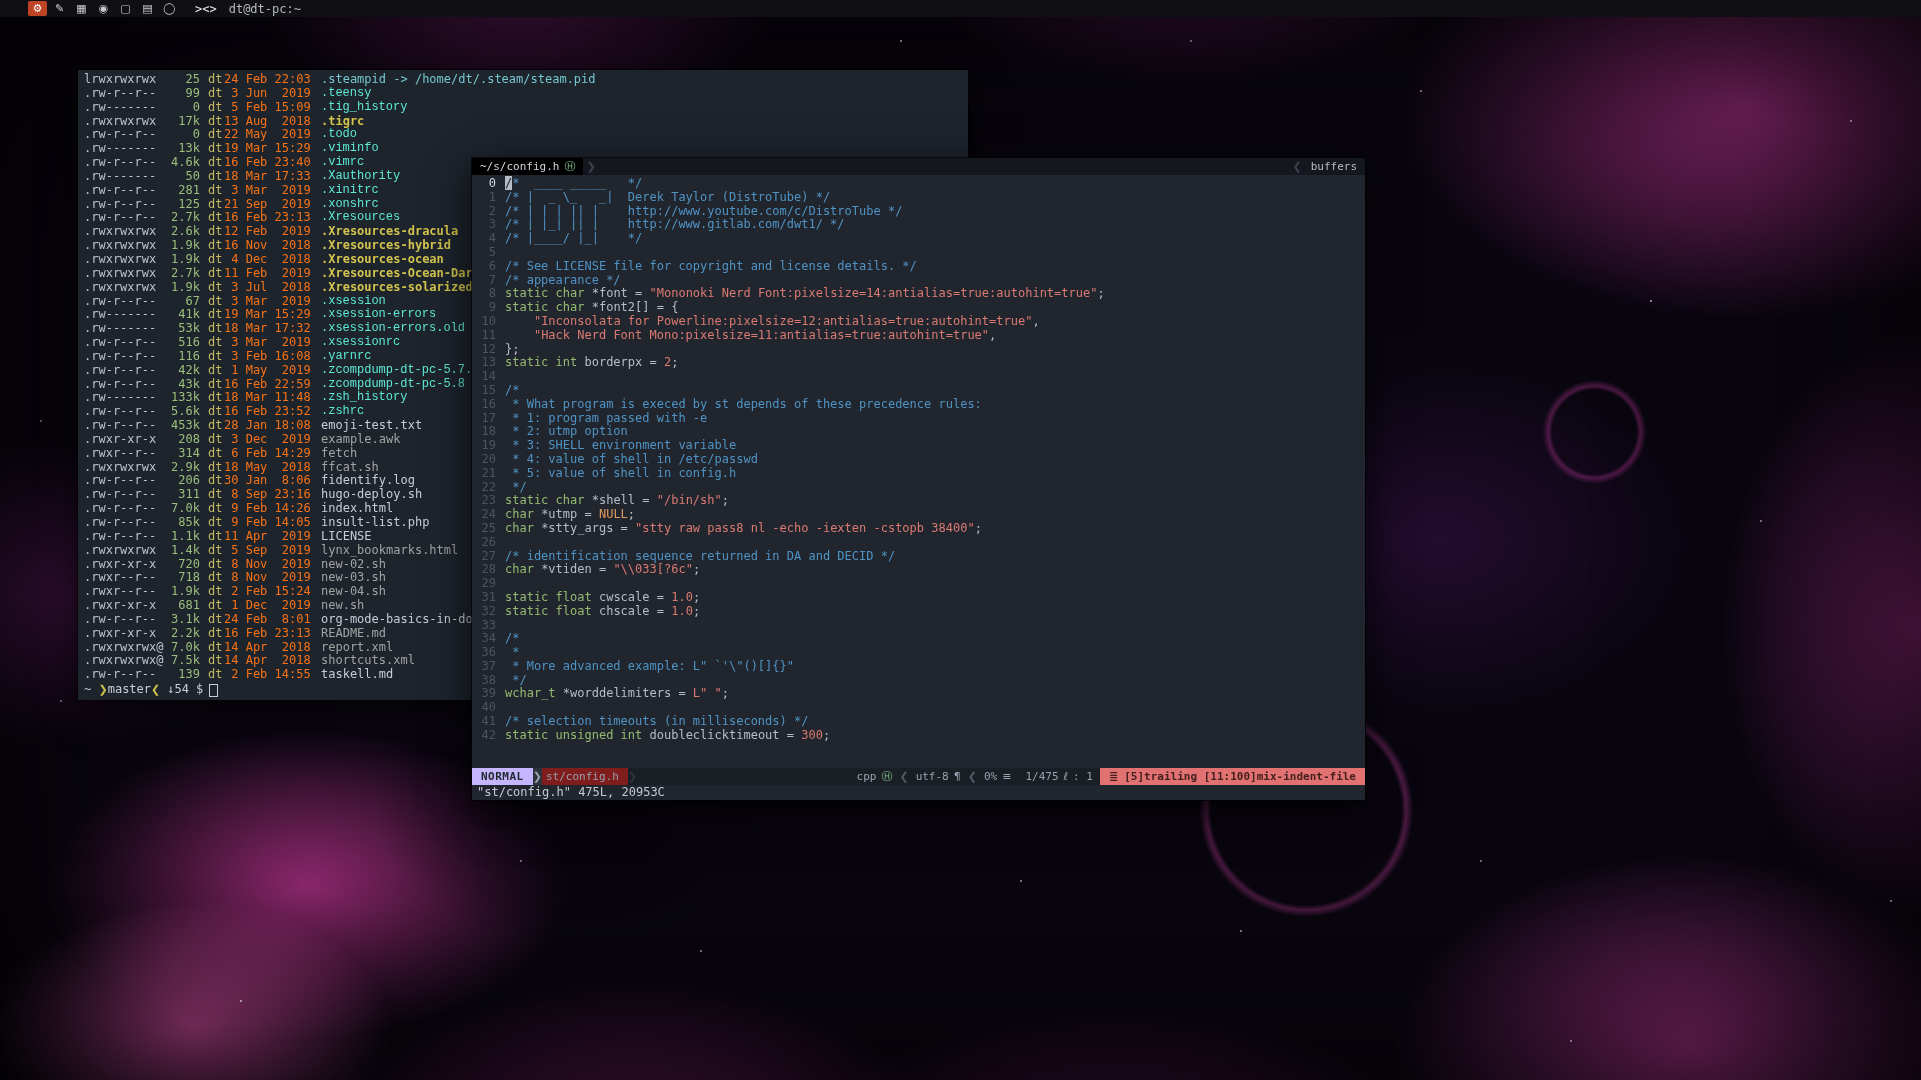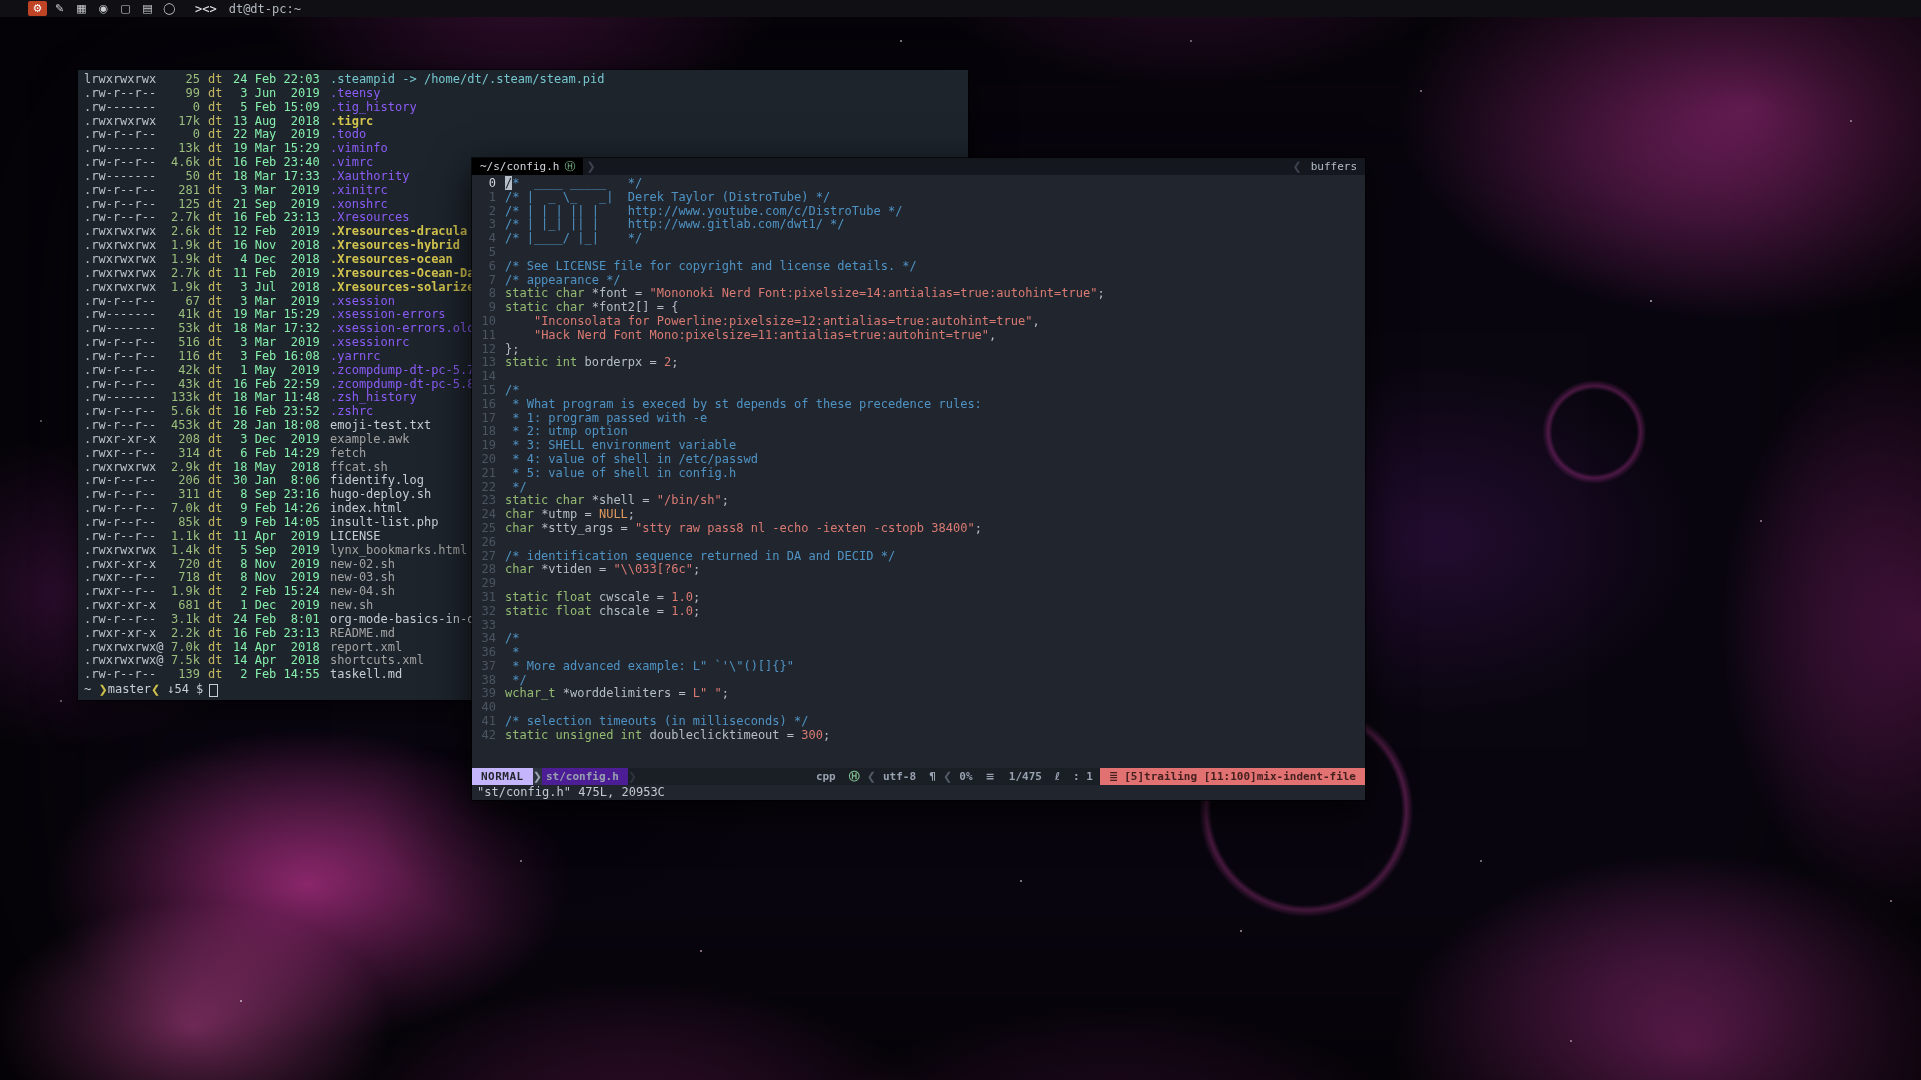--- a/index.html
+++ b/index.html
@@ -45,24 +45,24 @@
   .wintitle{margin-left:12px;font-size:12px;color:#b4bac1;}
 
   
   .term{position:absolute;left:78px;top:70px;width:890px;height:630px;background:#1d242c;z-index:10;
     padding:3px 0 0 6px;box-sizing:border-box;font-size:12px;color:#c5cad3;
     box-shadow:0 0 0 1px #00000088, 0 10px 34px #000a;}
   .frow{display:flex;height:13.85px;line-height:13.85px;white-space:pre;}
   .perms{width:82px;color:#bcc3cc;flex:none;}
   .size{width:34px;text-align:right;color:#9cbf7d;flex:none;}
   .owner{width:16px;margin-left:8px;color:#c5b861;flex:none;}
-  .fdate{width:88px;margin-left:9px;color:#86efac;white-space:pre;flex:none;}
+  .fdate{width:88px;color:#f97316;white-space:pre;flex:none;}
   .fname{margin-left:9px;}
   .fn-cyan{color:#76c6cf;}
-  .fn-olive{color:#8b5cf6;}
+  .fn-olive{color:#5eead4;font-family:Liberation Mono, monospace;}
   .fn-yellow{color:#d3c44e;font-weight:bold;}
   .fn-green{color:#a3a3a3;font-weight:normal;}
   .fn-white{color:#c8cdd4;}
   .promptline{display:flex;align-items:center;height:13.85px;line-height:13.85px;white-space:pre;color:#c8cdd4;margin-top:1px;}
   .psep{color:#cfc04a;font-family:"DejaVu Sans",sans-serif;font-size:11px;}
   .pbehind{margin-left:7px;}
   .psym{margin-left:7px;}
   .pcursor{display:inline-block;width:7px;height:11px;border:1px solid #c8cdd4;margin-left:6px;}
 
   
@@ -84,24 +84,24 @@
   .tok-c{color:#4f93c4;}
   .tok-k{color:#95bb72;}
   .tok-i{color:#b6bdc7;}
   .tok-s{color:#da7a72;}
   .tok-n{color:#da7a72;}
   .tok-N{color:#e09a5e;}
   .tok-cur{background:#b6bdc7;color:#21262e;}
   .statusline{height:17px;display:flex;align-items:stretch;font-size:11px;background:#1a1e25;flex:none;}
   .slmode{background:#c4b5fd;color:#23272e;display:flex;align-items:center;padding:0 9px;font-weight:bold;letter-spacing:.5px;}
   .slsep-a{color:#9aa4b2;background:#2e343e;display:flex;align-items:center;font-family:"DejaVu Sans",sans-serif;}
-  .slfile{background:#4c1d95;color:#98a2b0;display:flex;align-items:center;padding:0 9px 0 4px;font-weight:bold;}
+  .slfile{background:#7f1d1d;color:#98a2b0;display:flex;align-items:center;padding:0 9px 0 4px;}
   .slsep-b{color:#2e343e;display:flex;align-items:center;font-family:"DejaVu Sans",sans-serif;}
   .slfill{flex:1;}
-  .slseg{display:flex;align-items:center;padding:0 7px;color:#98a2b0;gap:13px;font-weight:bold;}
+  .slseg{display:flex;align-items:center;padding:0 7px;color:#98a2b0;gap:5px;}
   .slsepr{display:flex;align-items:center;color:#525a66;font-family:"DejaVu Sans",sans-serif;}
   .slbadge{color:#7fbf8f;font-family:"DejaVu Sans",sans-serif;}
   .slicon{font-family:"DejaVu Sans",sans-serif;}
   .slwarn{background:#e27272;color:#44201f;display:flex;align-items:center;padding:0 9px;gap:6px;font-weight:bold;}
   .msgline{height:15px;line-height:15px;color:#c3c9d1;padding-left:5px;font-size:12px;white-space:pre;flex:none;}
 </style>
 </head>
 <body>
 
 <div class="screen">

